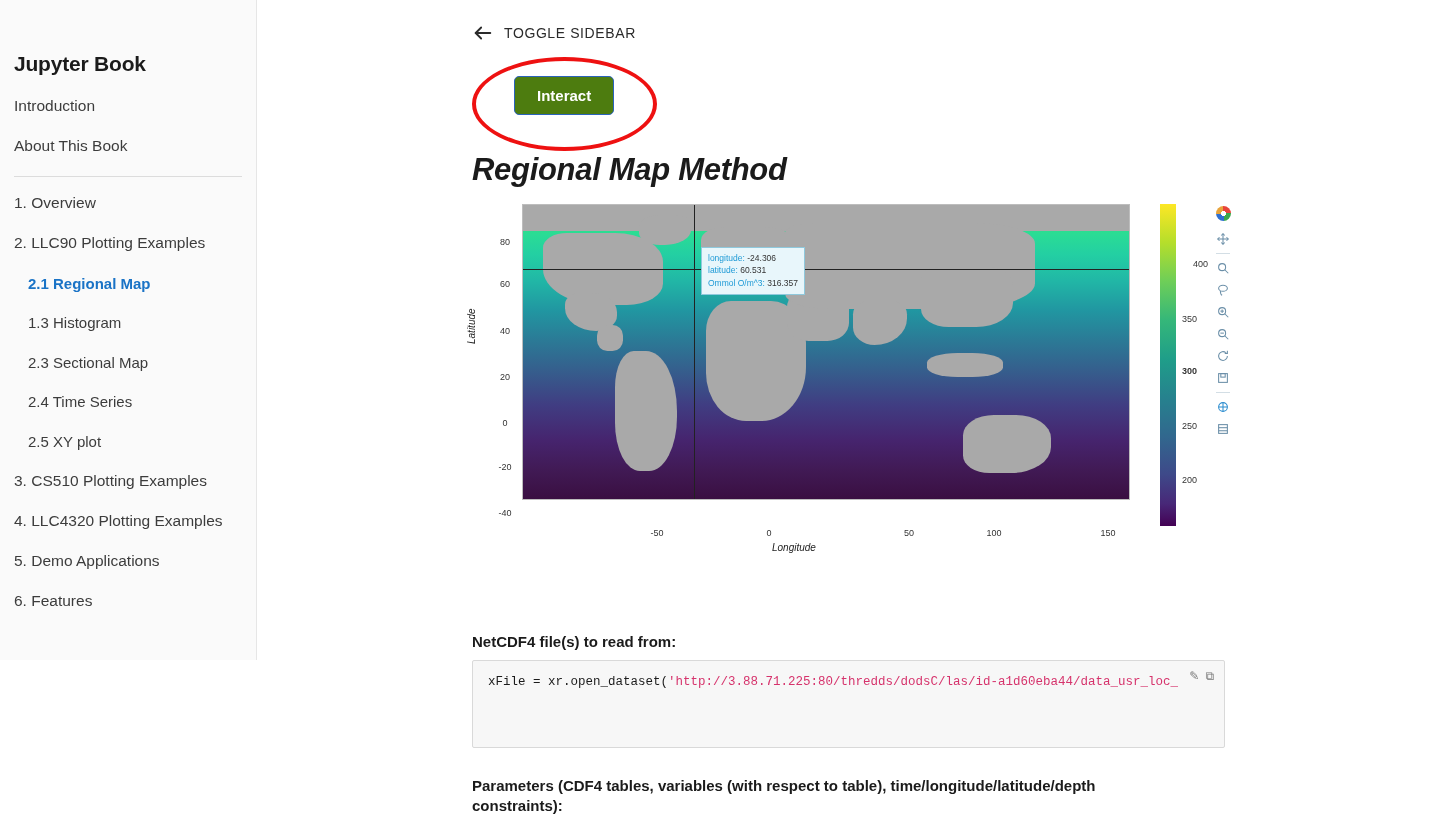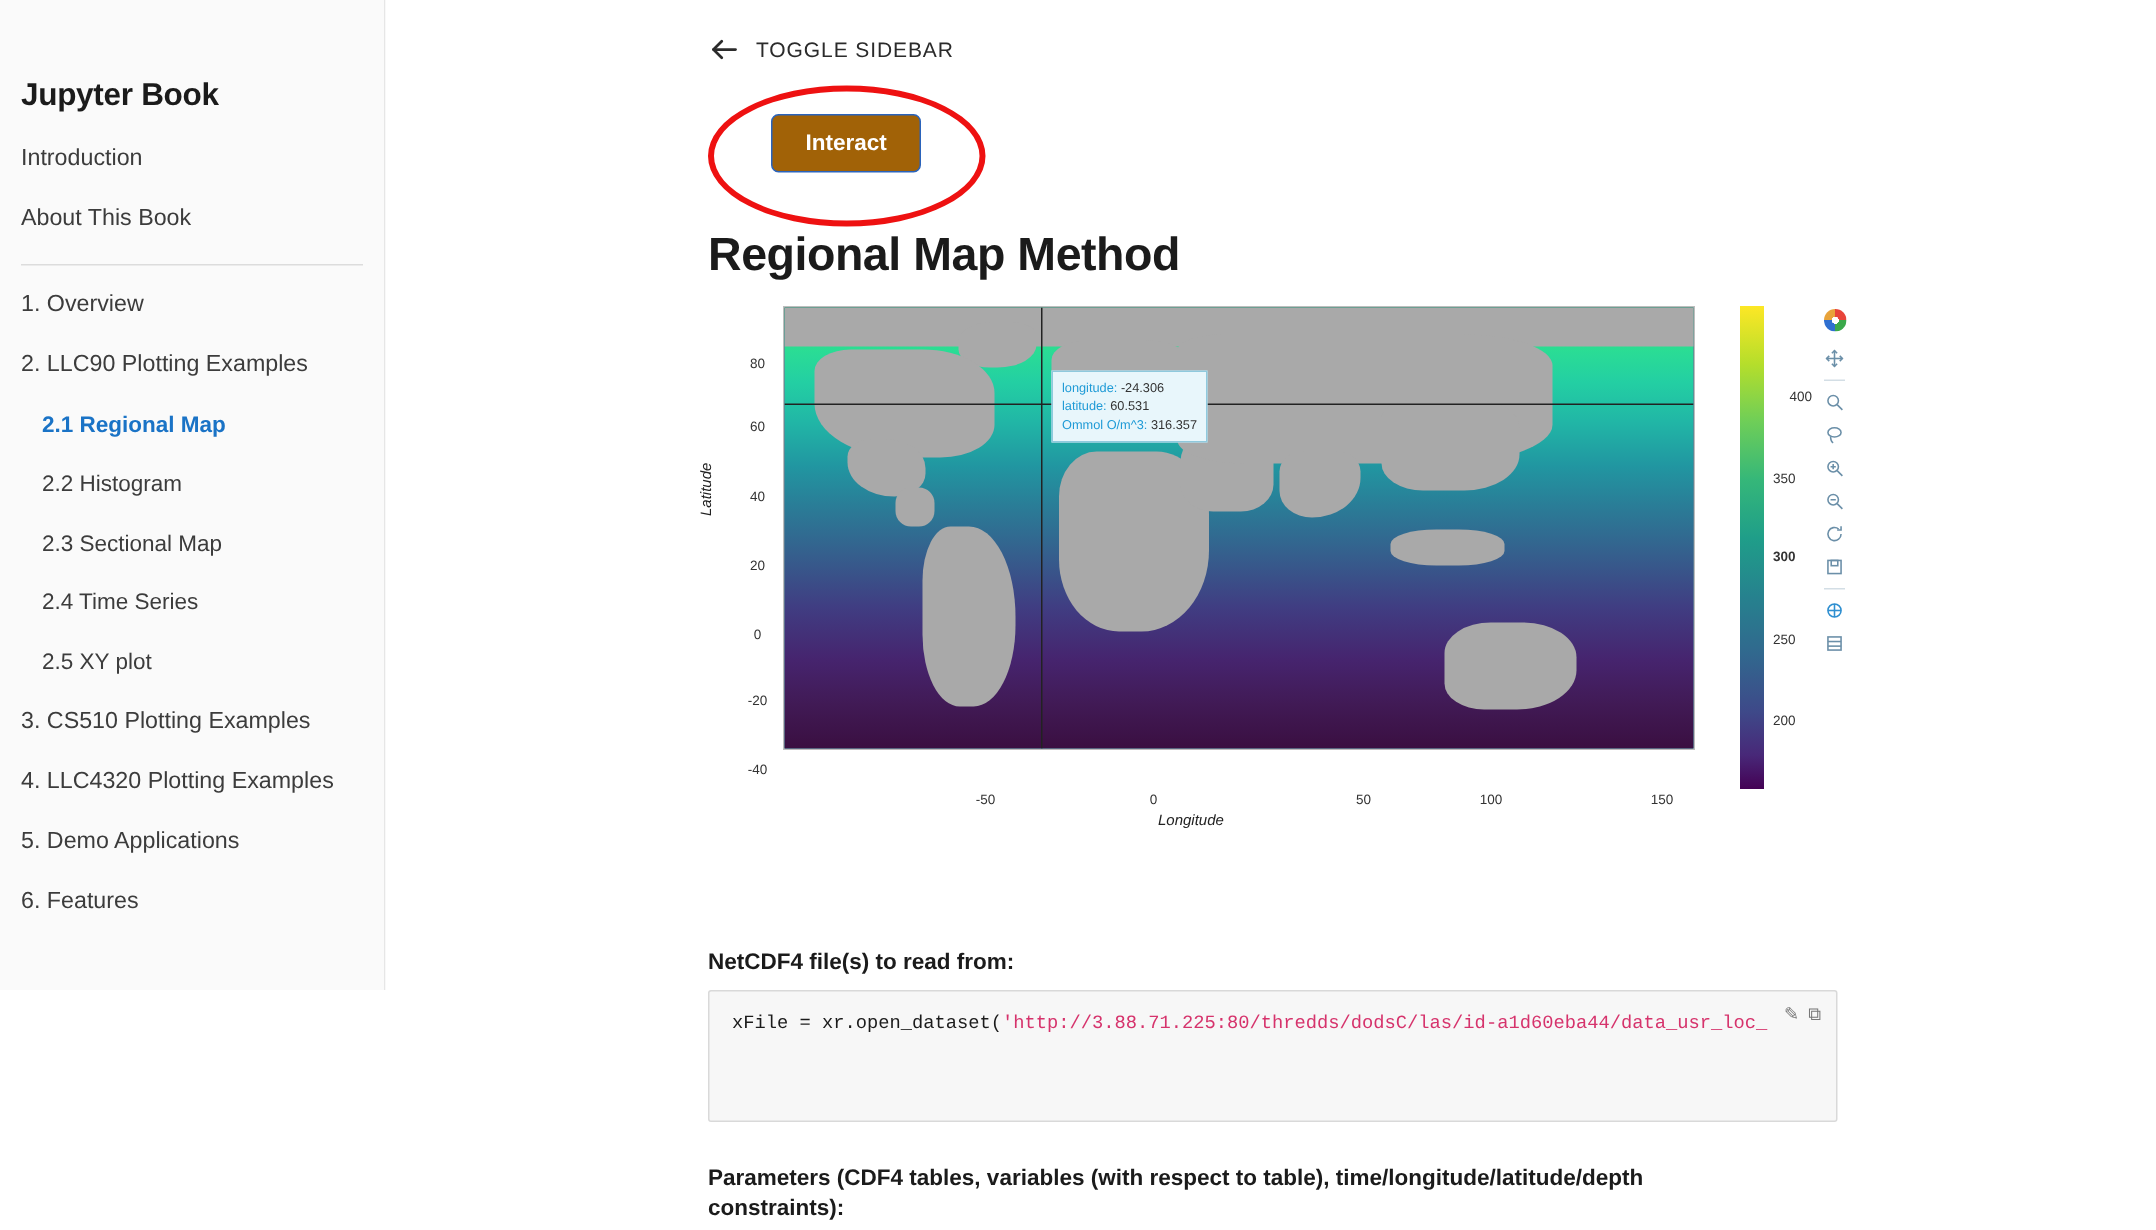--- a/index.html
+++ b/index.html
@@ -82,21 +82,21 @@
   .interact-wrap {
     position: relative;
     margin: 18px 0 0 215px;
     width: 220px;
     height: 72px;
   }
   .interact-btn {
     position: absolute;
     left: 42px;
     top: 14px;
-    background: #a16207;
+    background: #4d7c0f;
     color: #fff;
     border: 1px solid #2a63bb;
     border-radius: 5px;
     font-size: 15px;
     font-weight: bold;
     padding: 10px 22px;
     cursor: pointer;
     font-family: "Liberation Sans", sans-serif;
   }
   .red-ellipse {
@@ -109,20 +109,21 @@
     border-radius: 50%;
     pointer-events: none;
   }
 
   .page-title {
     font-size: 31px;
     font-weight: bold;
     color: #1b1b1b;
     margin: 18px 0 0 215px;
     letter-spacing: -0.3px;
+    font-style: italic;
   }
 
   
   .plot-area {
     position: relative;
     margin: 16px 0 0 215px;
     width: 1010px;
     height: 365px;
   }
   .map-frame {
@@ -305,21 +306,21 @@
 
   <aside class="sidebar">
     <div class="brand">Jupyter Book</div>
     <nav class="nav">
       <a class="nav-item">Introduction</a>
       <a class="nav-item">About This Book</a>
       <hr class="nav-sep">
       <a class="nav-item">1. Overview</a>
       <a class="nav-item">2. LLC90 Plotting Examples</a>
       <a class="nav-item sub active">2.1 Regional Map</a>
-      <a class="nav-item sub">2.2 Histogram</a>
+      <a class="nav-item sub">1.3 Histogram</a>
       <a class="nav-item sub">2.3 Sectional Map</a>
       <a class="nav-item sub">2.4 Time Series</a>
       <a class="nav-item sub">2.5 XY plot</a>
       <a class="nav-item">3. CS510 Plotting Examples</a>
       <a class="nav-item">4. LLC4320 Plotting Examples</a>
       <a class="nav-item">5. Demo Applications</a>
       <a class="nav-item">6. Features</a>
     </nav>
   </aside>
 

